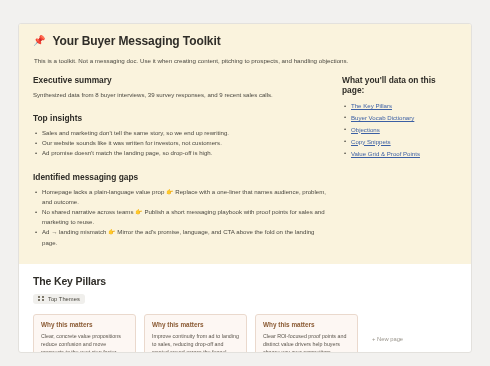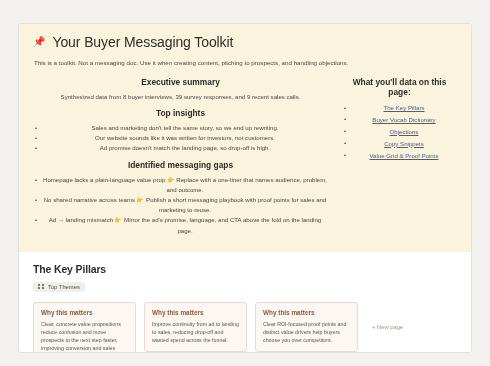--- a/index.html
+++ b/index.html
@@ -29,46 +29,45 @@
     gap: 7px;
     margin-bottom: 9px;
   }
   .callout-icon {
     font-size: 10px;
     line-height: 1;
     color: #5c5murky;
     color: #6b6558;
   }
   .callout-title {
-    font-size: 14px;
-    font-weight: normal;
+    font-size: 12px;
+    font-weight: bold;
     color: #2f2d28;
     letter-spacing: -0.1px;
   }
   .callout-sub {
     font-size: 6.2px;
     color: #4a4840;
     margin-bottom: 11px;
     padding-left: 1px;
   }
   .callout-cols {
     display: flex;
     gap: 14px;
-    text-align: center;
   }
   .col-left { width: 295px; }
   .col-right { flex: 1; }
 
   .sec-h {
     font-size: 8.4px;
     font-weight: bold;
     color: #2f2d28;
     margin-bottom: 5px;
   }
-  .sec-h.sp { margin-top: 7px; }
+  .sec-h.sp { margin-top: 14px; }
   .body-txt {
     font-size: 6.1px;
     color: #4a4840;
     line-height: 1.5;
   }
   ul.bul { list-style: none; margin-top: 3px; }
   ul.bul li {
     font-size: 6.1px;
     color: #4a4840;
     line-height: 1.65;

